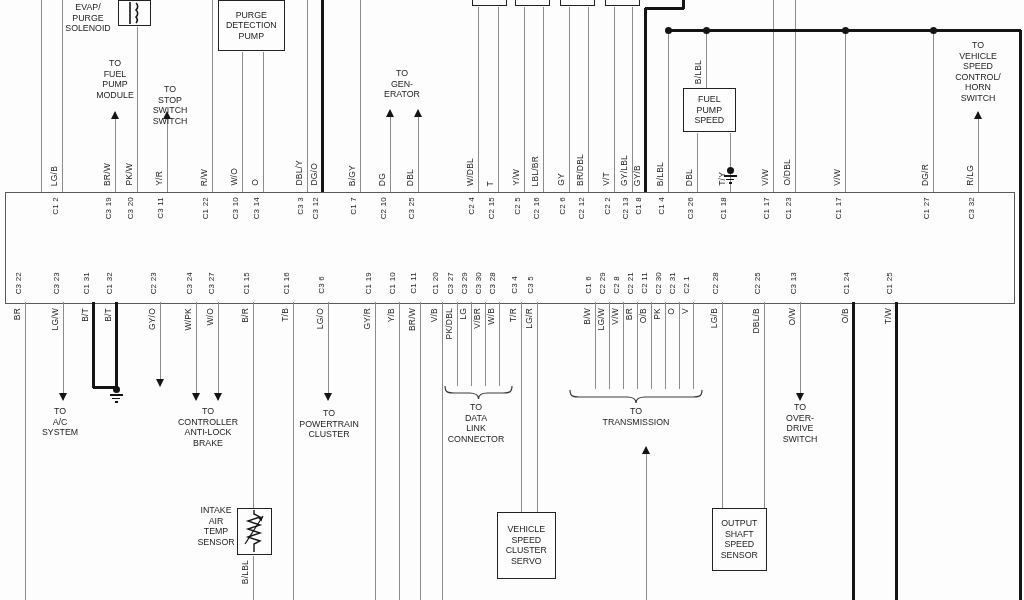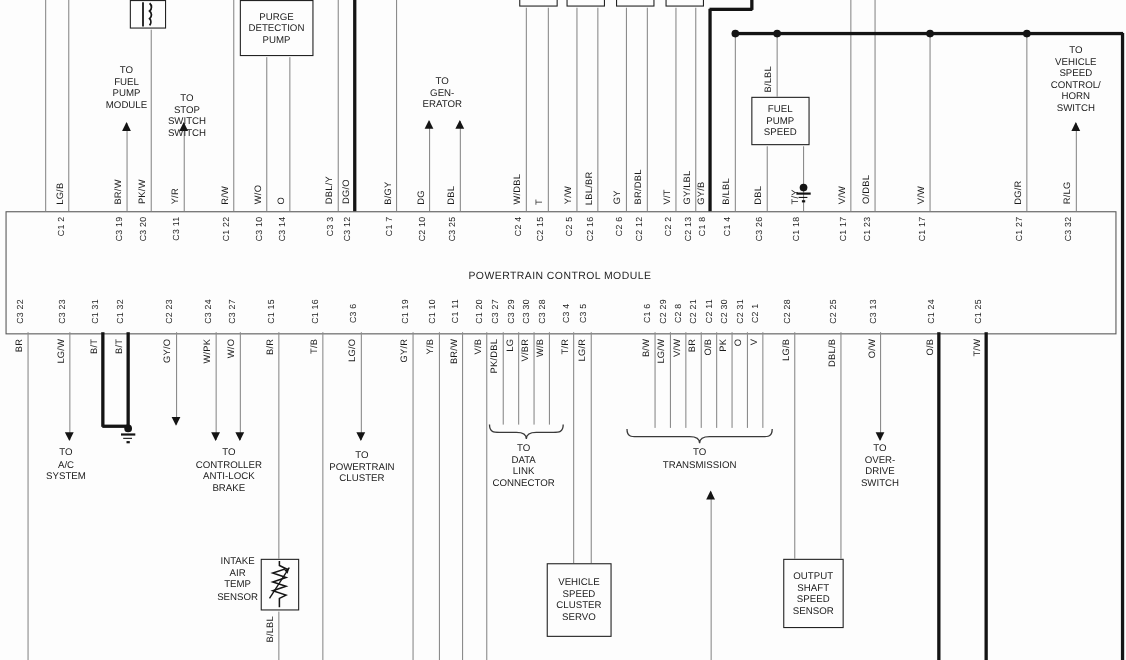--- a/index.html
+++ b/index.html
@@ -26,21 +26,20 @@
               border:1.5px solid #5a5a5a;background:transparent;}
   #module-title{position:absolute;left:5px;top:246px;width:1008px;text-align:center;
                 font-size:9.5px;letter-spacing:0.4px;}
   svg{position:absolute;overflow:visible;}
 </style>
 </head>
 <body>
 
 <div id="stage">
   <div id="module-box"></div>
-  <div id="module-title">POWERTRAIN CONTROL MODULE</div>
 <div class="wire" style="left: 40.5px; top: 0px; height: 192px;"></div>
     <div class="wire" style="left: 61.5px; top: 0px; height: 192px;"></div>
     <div class="vtext" style="left: 50px; bottom: 414px;">LG/B</div>
     <div class="vtext pin" style="left: 51px; top: 197px;">C1 2</div>
     <div class="wire" style="left: 114.5px; top: 112px; height: 80px;"></div>
     <div class="vtext" style="left: 103px; bottom: 414px;">BR/W</div>
     <div class="vtext pin" style="left: 104px; top: 197px;">C3 19</div>
     <div class="arr-up" style="left: 111px; top: 111px;"></div>
     <div class="wire" style="left: 136.5px; top: 27px; height: 165px;"></div>
     <div class="vtext" style="left: 125px; bottom: 414px;">PK/W</div>
@@ -290,20 +289,25 @@
       <div class="bline">SPEED</div>
       <div class="bline">CLUSTER</div>
       <div class="bline">SERVO</div>
     </div>
     <div class="cbox" style="left: 712px; top: 508px; width: 52.6px; height: 60.6px;">
       <div class="bline">OUTPUT</div>
       <div class="bline">SHAFT</div>
       <div class="bline">SPEED</div>
       <div class="bline">SENSOR</div>
     </div>
+    <div class="dest" style="left: 28px; top: 2px;">
+      <div class="bline">EVAP/</div>
+      <div class="bline">PURGE</div>
+      <div class="bline">SOLENOID</div>
+    </div>
     <div class="dest" style="left: 55px; top: 58px;">
       <div class="bline">TO</div>
       <div class="bline">FUEL</div>
       <div class="bline">PUMP</div>
       <div class="bline">MODULE</div>
     </div>
     <div class="dest" style="left: 110px; top: 84px;">
       <div class="bline">TO</div>
       <div class="bline">STOP</div>
       <div class="bline">SWITCH</div>

